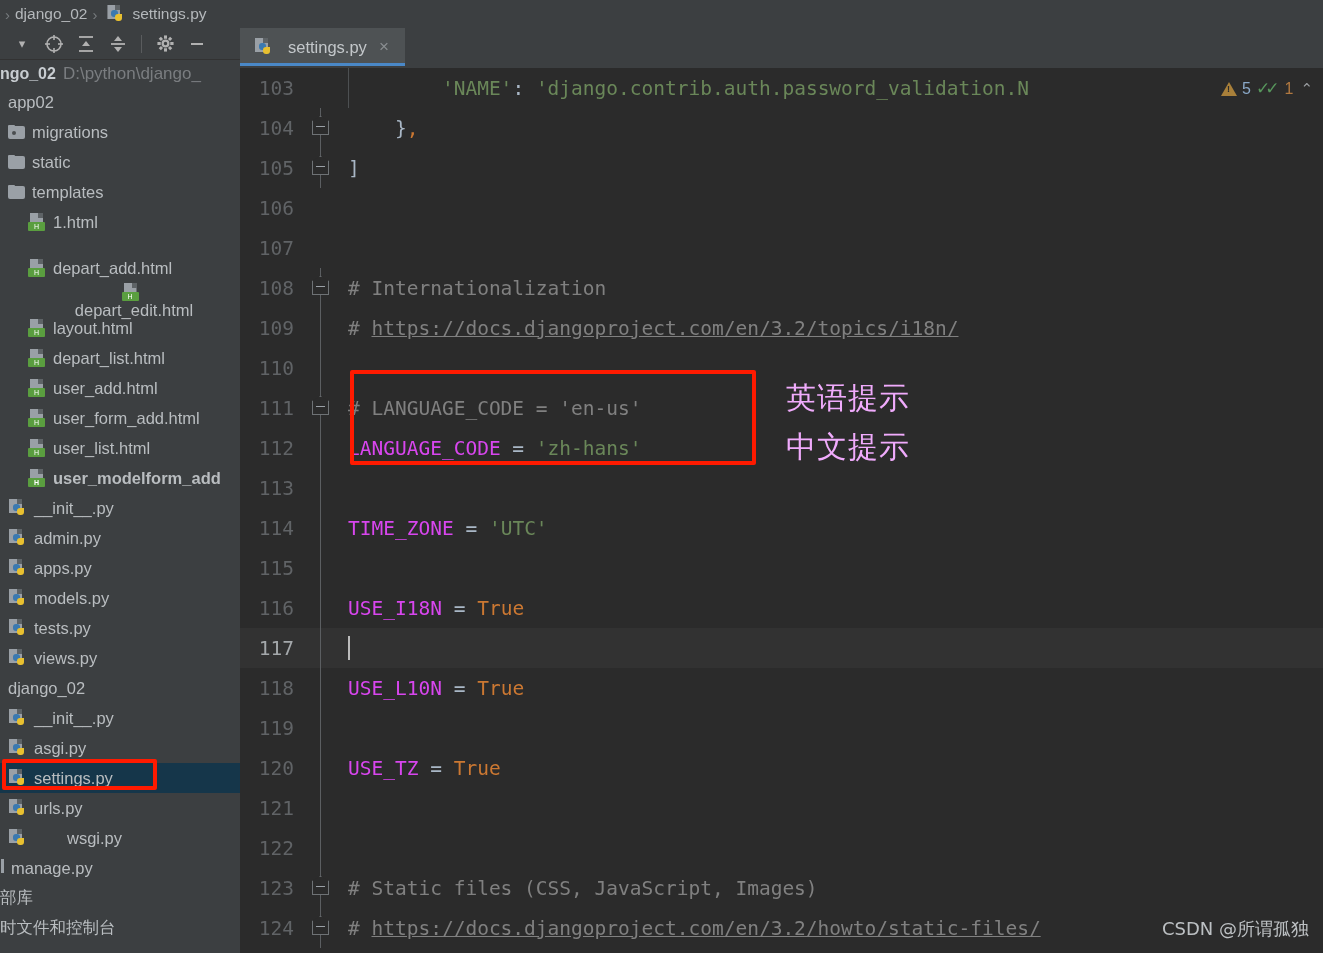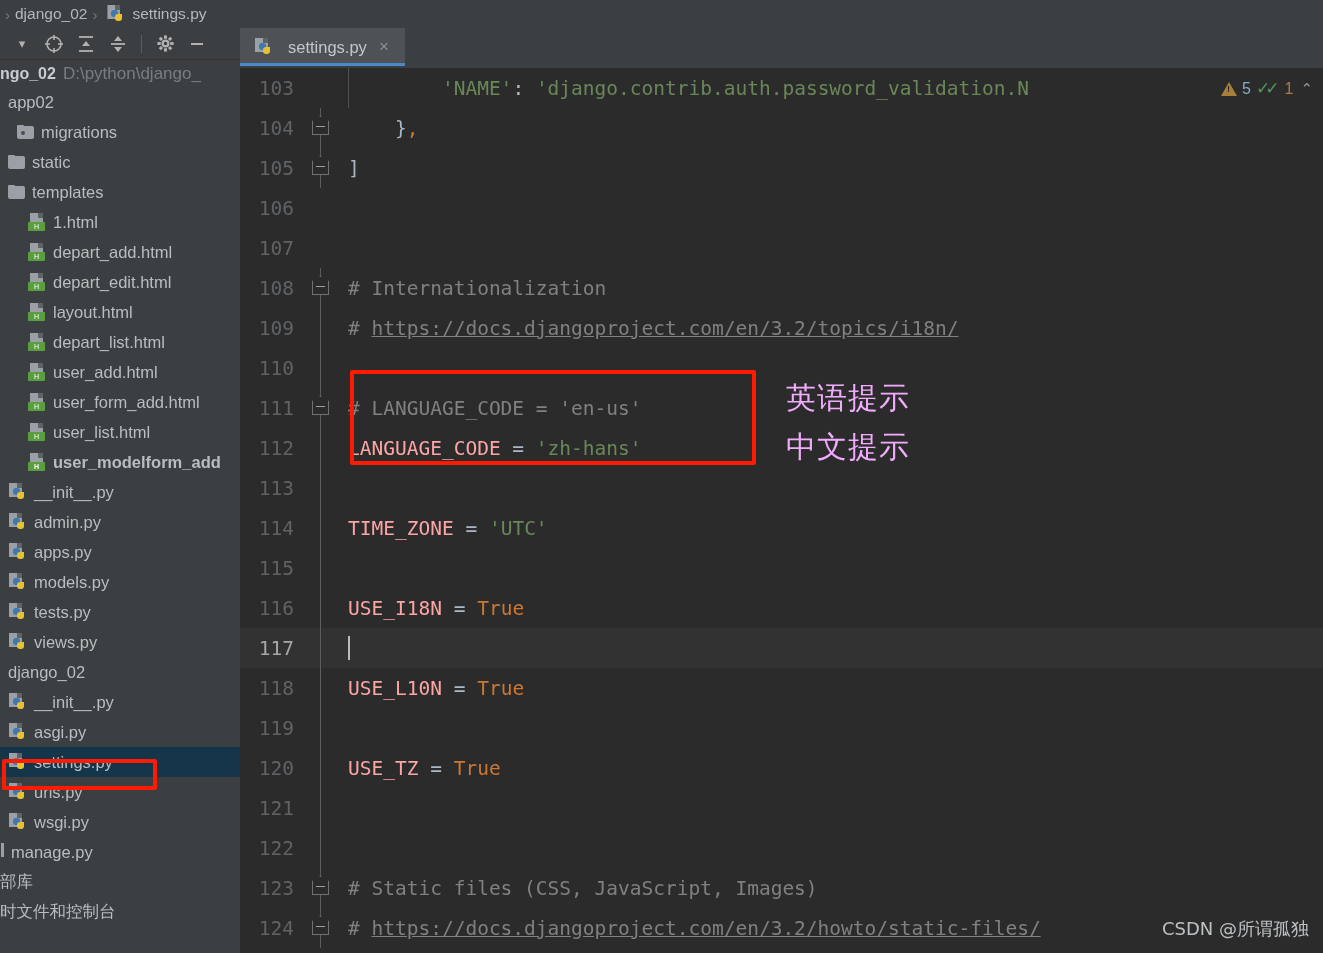--- a/index.html
+++ b/index.html
@@ -192,21 +192,21 @@
   }
   .fold-marker .minus {
     position:absolute; left:4px; top:10px; width:9px; height:1px; background:#9aa0a6;
   }
   .code-text {
     flex: 1 1 auto; white-space: pre; padding-left: 6px;
     color: #a9b7c6; letter-spacing: 0px;
   }
   .tk-cmt { color: #808080; }
   .tk-str { color: #6a8759; }
-  .tk-var { color: #fca5a5; }
+  .tk-var { color: #d946ef; }
   .tk-kw  { color: #cc7832; }
   .tk-op  { color: #a9b7c6; }
   .tk-brace { color: #a9b7c6; }
   .tk-comma { color: #cc7832; }
   .tk-link { color: #808080; text-decoration: underline; }
   .tk-plain { color: #a9b7c6; }
   .caret {
     display:inline-block; width:2px; height:24px; background:#bbbbbb;
     vertical-align:-5px;
   }
@@ -310,21 +310,21 @@
   <div id="proj-header">
     <span class="pname">ango_02</span>
     <span class="ppath">D:\python\django_</span>
   </div>
 
   <div id="tree-container">
       <div class="tree-row" style="padding-left: 8px;">
         <span class="ficon" style="width:0;margin-right:0;"></span>
         <span>app02</span>
       </div>
-      <div class="tree-row" style="padding-left: 17px;">
+      <div class="tree-row" style="padding-left: 8px;">
         <span class="ficon">
           <span class="ic-folder">
             <span class="dot-in"></span>
           </span>
         </span>
         <span>migrations</span>
       </div>
       <div class="tree-row" style="padding-left: 8px;">
         <span class="ficon">
           <span class="ic-folder"></span>
@@ -340,31 +340,31 @@
       <div class="tree-row" style="padding-left: 28px;">
         <span class="ficon">
           <span class="ic-html">
             <span class="pg"></span>
             <span class="pg2"></span>
             <span class="bdg">H</span>
           </span>
         </span>
         <span>1.html</span>
       </div>
-      <div class="tree-row" style="padding-left: 28px;">
+      <div class="tree-row" style="padding-left: 28px; margin-top: 16px;">
         <span class="ficon">
           <span class="ic-html">
             <span class="pg"></span>
             <span class="pg2"></span>
             <span class="bdg">H</span>
           </span>
         </span>
         <span>depart_add.html</span>
       </div>
-      <div class="tree-row" style="padding-left: 28px;">
+      <div class="tree-row" style="padding-left: 28px; flex-direction: column;">
         <span class="ficon">
           <span class="ic-html">
             <span class="pg"></span>
             <span class="pg2"></span>
             <span class="bdg">H</span>
           </span>
         </span>
         <span>depart_edit.html</span>
       </div>
       <div class="tree-row" style="padding-left: 28px;">
@@ -534,21 +534,21 @@
         <span class="ficon">
           <span class="ic-py">
             <span class="pg"></span>
             <span class="pg2"></span>
             <span class="sb"></span>
             <span class="sy"></span>
           </span>
         </span>
         <span>urls.py</span>
       </div>
-      <div class="tree-row" style="padding-left: 8px;">
+      <div class="tree-row" style="padding-left: 8px; gap: 33px;">
         <span class="ficon">
           <span class="ic-py">
             <span class="pg"></span>
             <span class="pg2"></span>
             <span class="sb"></span>
             <span class="sy"></span>
           </span>
         </span>
         <span>wsgi.py</span>
       </div>

